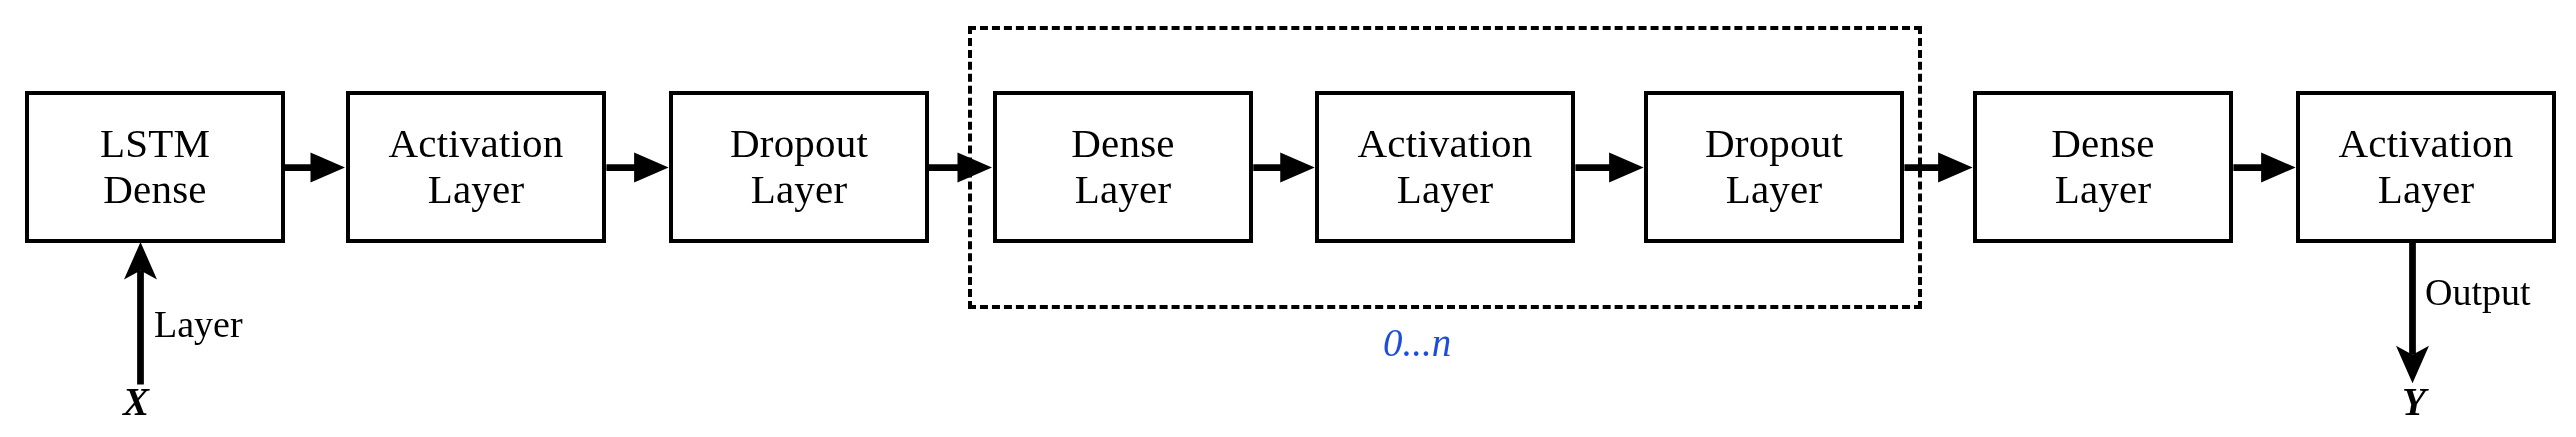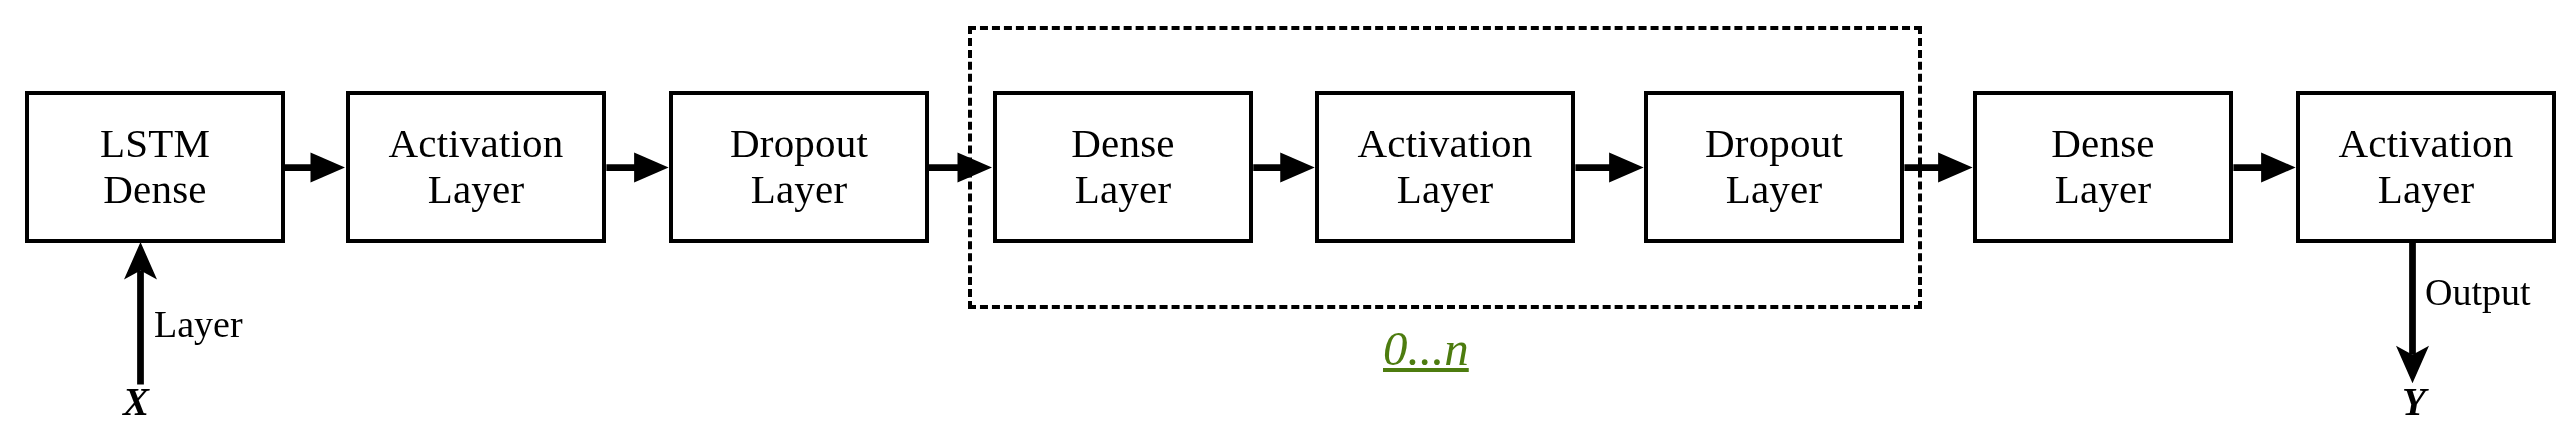--- a/index.html
+++ b/index.html
@@ -35,26 +35,25 @@
   }
   .group-box {
     position: absolute;
     box-sizing: border-box;
     border: 4.5px dashed #000000;
     background: transparent;
     z-index: 1;
   }
   .group-caption {
     position: absolute;
-    font-size: 49px;
+    font-size: 39px;
     font-style: italic;
-    color: #4d7c0f;
+    color: #1d4ed8;
     z-index: 4;
     white-space: nowrap;
-    text-decoration: underline;
   }
   .conn {
     position: absolute;
     z-index: 2;
     overflow: visible;
   }
   .io-label {
     position: absolute;
     font-size: 38px;
     color: #000000;

